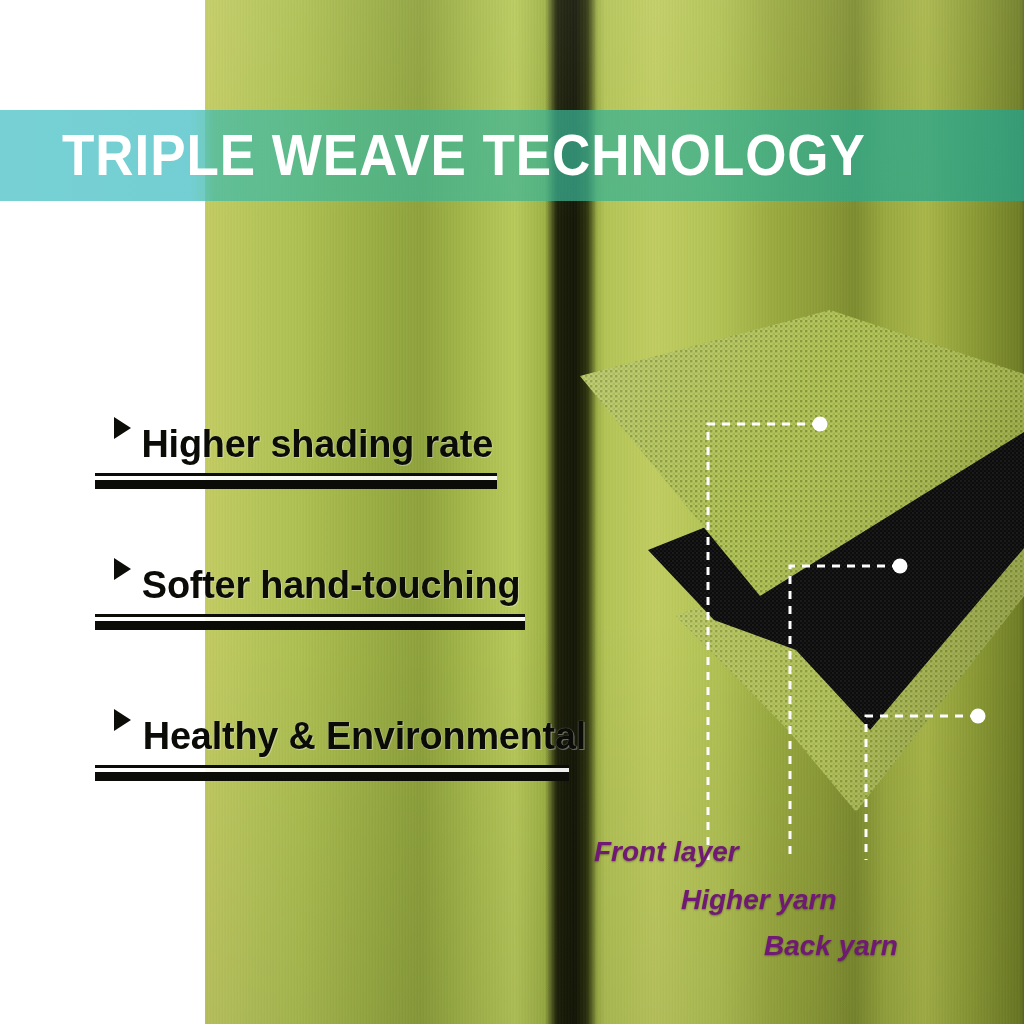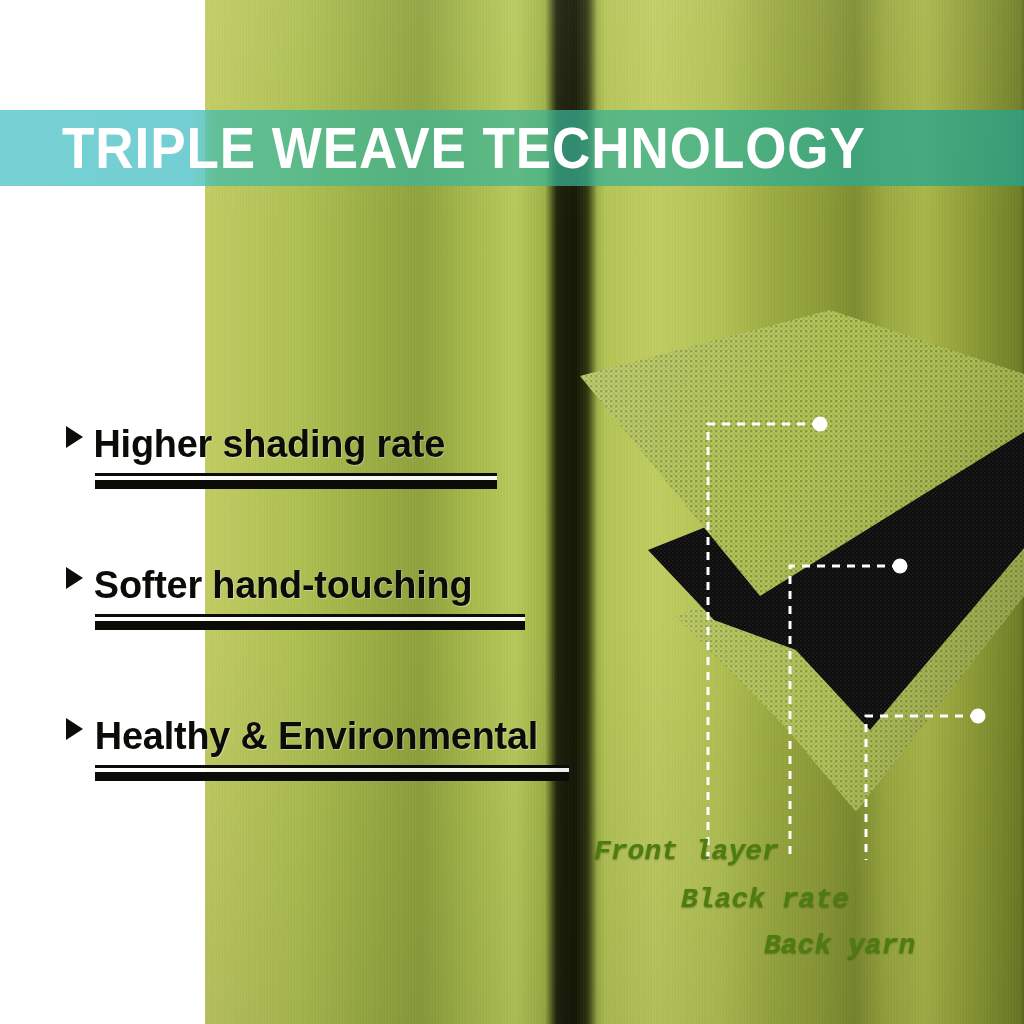--- a/index.html
+++ b/index.html
@@ -89,21 +89,21 @@
     height: 1024px;
     background: #ffffff;
   }
 
   
   #banner {
     position: absolute;
     left: 0;
     top: 110px;
     width: 1024px;
-    height: 76px;
+    height: 91px;
     background: linear-gradient(to right,
       rgba(108, 205, 209, 0.93) 0px,
       rgba(105, 203, 208, 0.93) 190px,
       rgba(74, 188, 164, 0.80) 215px,
       rgba(64, 184, 152, 0.74) 330px,
       rgba(60, 180, 148, 0.72) 520px,
       rgba(52, 176, 146, 0.74) 700px,
       rgba(44, 168, 140, 0.78) 880px,
       rgba(40, 162, 136, 0.80) 1024px);
     display: flex;
@@ -122,22 +122,23 @@
     line-height: 1;
   }
 
   
   .feature {
     position: absolute;
     left: 66px;
   }
   .feature-row {
     display: flex;
-    align-items: center;
+    align-items: flex-start;
     white-space: nowrap;
+    margin-left: 48px;
   }
   .tri {
     width: 0;
     height: 0;
     border-left: 17px solid #0c0c08;
     border-top: 11px solid transparent;
     border-bottom: 11px solid transparent;
     margin-right: 5px;
     position: relative;
     top: -7px;
@@ -189,25 +190,25 @@
     left: 560px;
     top: 300px;
     width: 464px;
     height: 560px;
   }
   #diagram svg { display: block; }
 
   
   .layer-caption {
     position: absolute;
-    font-family: Liberation Mono, monospace;
+    font-family: Liberation Sans, sans-serif;
     font-style: italic;
     font-weight: bold;
     font-size: 28px;
-    color: #4d7c0f;
+    color: #701a75;
     white-space: nowrap;
     text-shadow: 0 1px 2px rgba(0,0,0,0.35);
   }
   #cap-front { left: 594px; top: 836px; }
   #cap-black { left: 681px; top: 884px; }
   #cap-back  { left: 764px; top: 930px; }
 </style>
 </head>
 <body>
 
@@ -315,16 +316,16 @@
       <circle cx="340" cy="266" r="7.5" fill="#ffffff"></circle>
 
       <g stroke="#ffffff" stroke-width="3" stroke-dasharray="8 7" fill="none">
         <path d="M 418 416 L 306 416 L 306 560"></path>
       </g>
       <circle cx="418" cy="416" r="7.5" fill="#ffffff"></circle>
     </svg>
   </div>
 
   <div class="layer-caption" id="cap-front">Front layer</div>
-  <div class="layer-caption" id="cap-black">Black rate</div>
+  <div class="layer-caption" id="cap-black">Higher yarn</div>
   <div class="layer-caption" id="cap-back">Back yarn</div>
 
 </div>
 
 </body></html>

